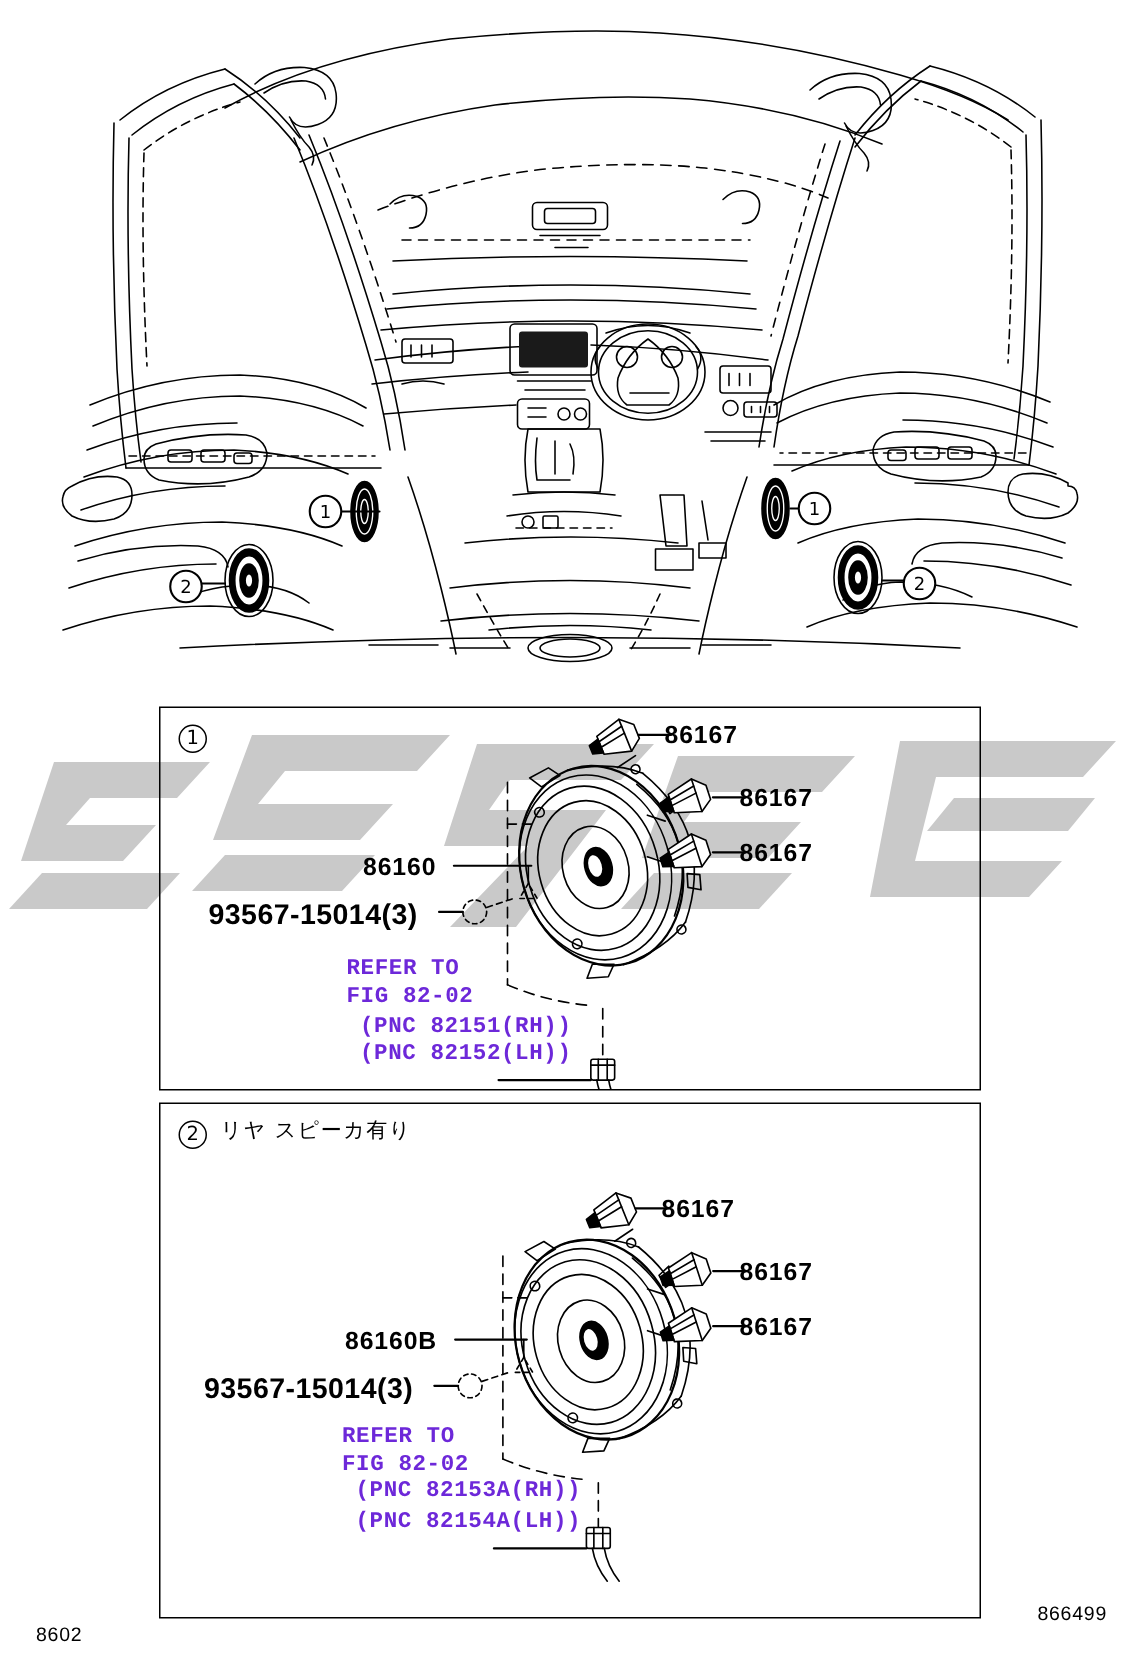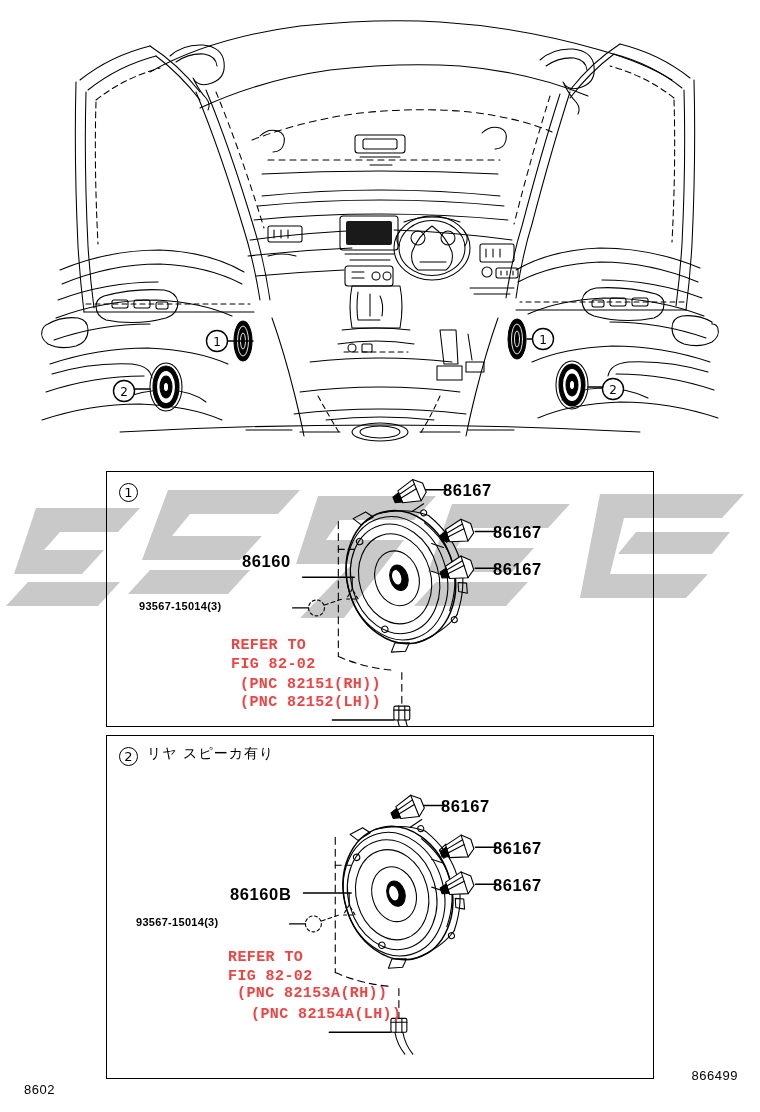--- a/index.html
+++ b/index.html
@@ -77,31 +77,31 @@
   .plabel {
     position: absolute;
     font-family: Liberation Sans, sans-serif;
     font-size: 16.5px;
     font-weight: bold;
     letter-spacing: 0.6px;
     color: #000;
     white-space: nowrap;
   }
   .plabel.small {
-    font-size: 11px;
+    font-size: 19px;
     letter-spacing: 0.3px;
   }
   .reflabel {
     position: absolute;
     font-family: "Liberation Mono", "DejaVu Sans Mono", monospace;
     font-size: 15px;
     font-weight: bold;
     letter-spacing: 0.4px;
     line-height: 19px;
-    color: #ef4444;
+    color: #6d28d9;
     white-space: nowrap;
   }
 
   
   .footer-code {
     position: absolute;
     font-family: Liberation Sans, sans-serif;
     font-size: 13px;
     color: #000;
     letter-spacing: 0.5px;
@@ -424,21 +424,21 @@
         <path d="M292 250 Q294 262 302 272"></path>
         <path d="M300 250 Q302 262 310 272"></path>
 
         <path d="M226 250 L288 250" stroke-width="1.5"></path>
       </g>
     </svg>
 
     <div class="plabel" style="left:336px; top:9px;">86167</div>
     <div class="plabel" style="left:386px; top:51px;">86167</div>
     <div class="plabel" style="left:386px; top:88px;">86167</div>
-    <div class="plabel" style="left:135px; top:80px;">86160</div>
+    <div class="plabel" style="left:135px; top:97px;">86160</div>
     <div class="plabel small" style="left:32px; top:128px;">93567-15014(3)</div>
 
     <div class="reflabel" style="left:124px; top:164px;">REFER TO</div>
     <div class="reflabel" style="left:124px; top:183px;">FIG 82-02</div>
     <div class="reflabel" style="left:133px; top:203px;">(PNC 82151(RH))</div>
     <div class="reflabel" style="left:133px; top:221px;">(PNC 82152(LH))</div>
   </div>
 
   <div class="detail-panel" id="panel-2">
 
@@ -522,19 +522,19 @@
 
     <div class="plabel" style="left:334px; top:61px;">86167</div>
     <div class="plabel" style="left:386px; top:103px;">86167</div>
     <div class="plabel" style="left:386px; top:140px;">86167</div>
     <div class="plabel" style="left:123px; top:149px;text-align:right;">86160B</div>
     <div class="plabel small" style="left:29px; top:180px;">93567-15014(3)</div>
 
     <div class="reflabel" style="left:121px; top:212px;">REFER TO</div>
     <div class="reflabel" style="left:121px; top:231px;">FIG 82-02</div>
     <div class="reflabel" style="left:130px; top:248px;">(PNC 82153A(RH))</div>
-    <div class="reflabel" style="left:144px; top:269px;">(PNC 82154A(LH))</div>
+    <div class="reflabel" style="left:130px; top:269px;">(PNC 82154A(LH))</div>
   </div>
 
   <div class="footer-code" id="footer-left">8602</div>
   <div class="footer-code" id="footer-right">866499</div>
 
 </div>
 
 </body></html>

